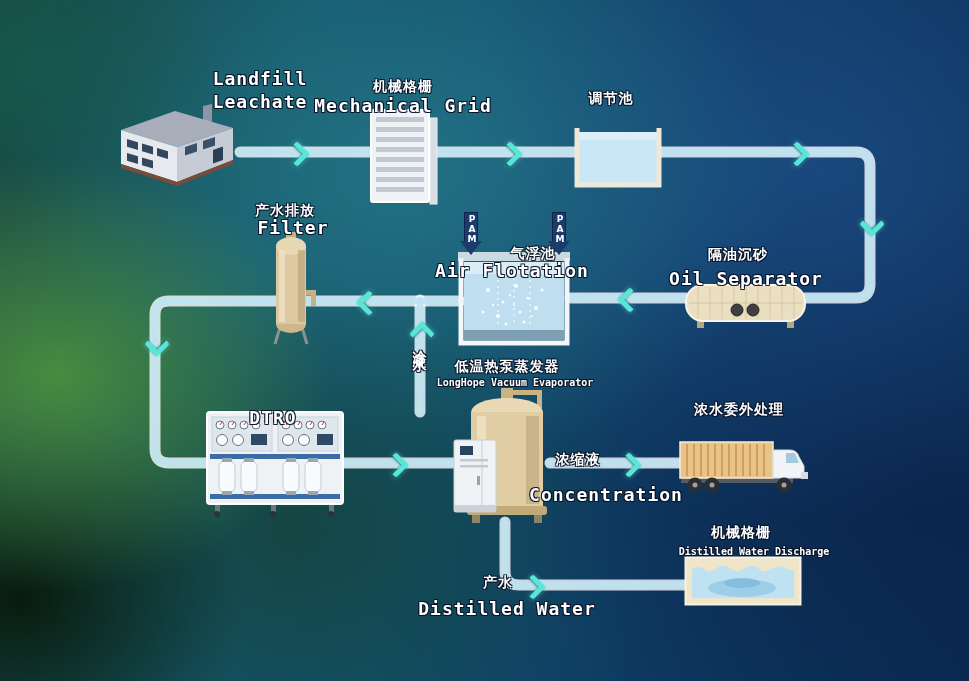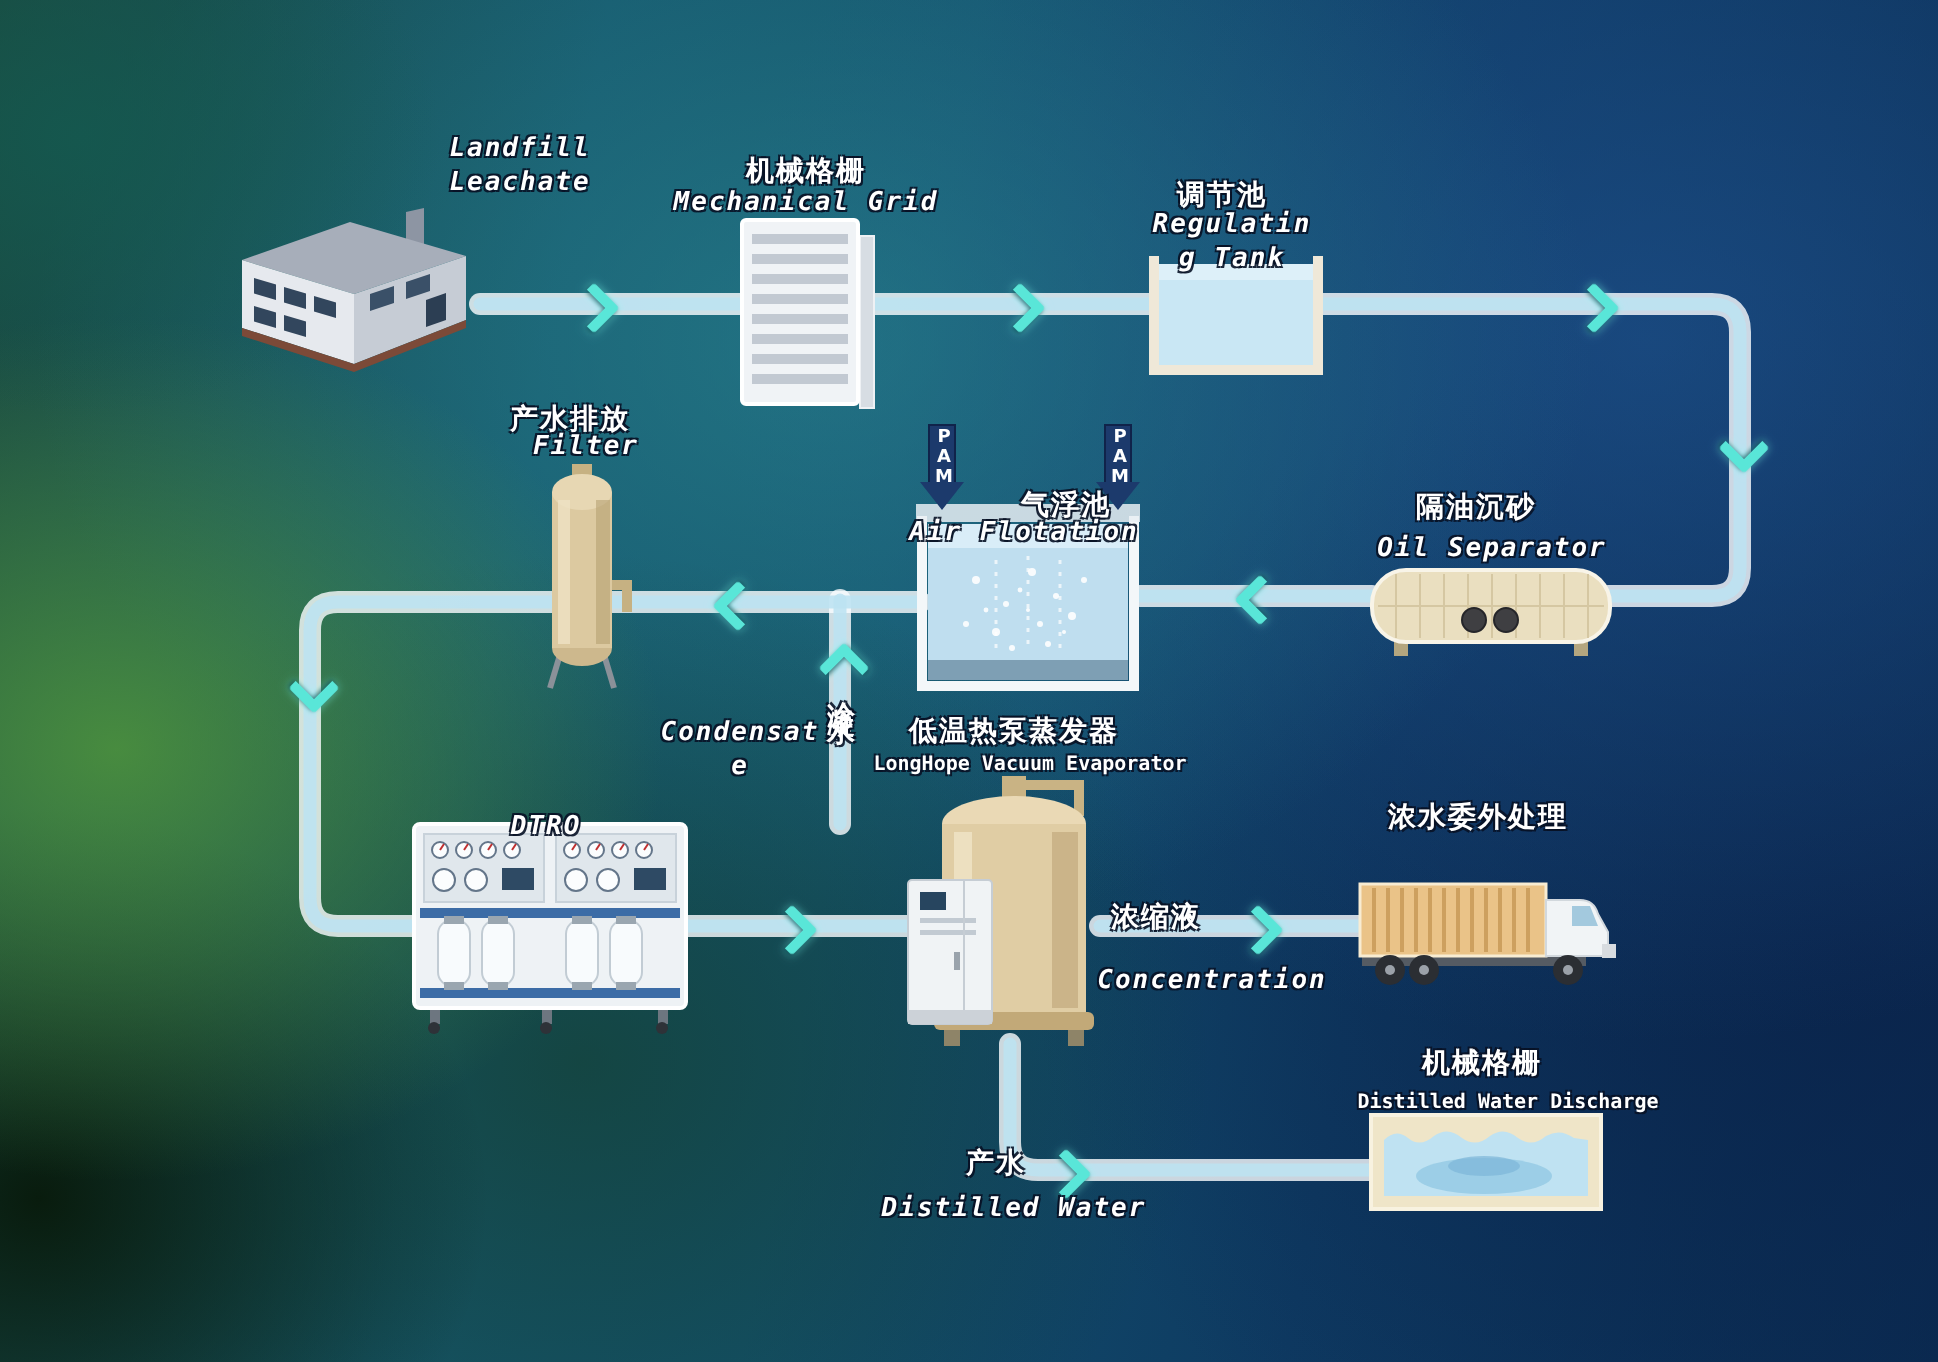--- a/index.html
+++ b/index.html
@@ -30,21 +30,21 @@
   .chev.left::before { transform:rotate(225deg); }
   .chev.up::before   { transform:rotate(-45deg); }
 
   .lbl {
     position:absolute; z-index:4; color:#fff; font-weight:bold; text-align:center;
     white-space:pre-line; transform:translateX(-50%); line-height:1.3;
     text-shadow:1px 1px 0 rgba(8,18,38,.9), -1px 1px 0 rgba(8,18,38,.9),
                 1px -1px 0 rgba(8,18,38,.9), -1px -1px 0 rgba(8,18,38,.9);
   }
   .zh    { font-size:14px; letter-spacing:1px; }
-  .en    { font-family:"DejaVu Sans Mono",monospace; font-size:13px; letter-spacing:1px;font-style:italic; }
+  .en    { font-family:"DejaVu Sans Mono",monospace; font-size:18px; letter-spacing:1px; }
   .en-sm { font-family:"DejaVu Sans Mono",monospace; font-size:10px; letter-spacing:0; }
   .wrap  { width:82px; word-break:break-all; white-space:normal; }
   .vlbl {
     position:absolute; z-index:4; color:#fff; font-weight:bold; font-size:14px;
     writing-mode:vertical-rl; text-orientation:upright; letter-spacing:4px;
     text-shadow:1px 1px 0 rgba(8,18,38,.9), -1px 1px 0 rgba(8,18,38,.9),
                 1px -1px 0 rgba(8,18,38,.9), -1px -1px 0 rgba(8,18,38,.9);
   }
   .pam { position:absolute; width:22px; height:46px; z-index:3; }
   .pam-stem{ position:absolute; left:4px; top:0; width:14px; height:30px;
@@ -312,42 +312,40 @@
   <div class="chev right" style="left:615px; top:451px"></div>
   <div class="chev right" style="left:519px; top:573px"></div>
 
   <div class="lbl en" style="left:260px; top:67px">Landfill
 Leachate</div>
 
   <div class="lbl zh" style="left:403px; top:77px">机械格栅</div>
   <div class="lbl en" style="left:403px; top:94px">Mechanical Grid</div>
 
   <div class="lbl zh" style="left:611px; top:89px">调节池</div>
-  <div class="lbl en wrap" style="left:616px; top:105px">Regulating Tank</div>
 
   <div class="lbl zh" style="left:738px; top:245px">隔油沉砂</div>
   <div class="lbl en" style="left:746px; top:267px">Oil Separator</div>
 
   <div class="lbl zh" style="left:533px; top:244px">气浮池</div>
   <div class="lbl en" style="left:512px; top:259px">Air Flotation</div>
 
   <div class="lbl zh" style="left:285px; top:201px">产水排放</div>
   <div class="lbl en" style="left:293px; top:216px">Filter</div>
 
   <div class="lbl en" style="left:273px; top:406px">DTRO</div>
 
   <div class="lbl zh" style="left:507px; top:357px">低温热泵蒸发器</div>
   <div class="lbl en-sm" style="left:515px; top:376px">LongHope Vacuum Evaporator</div>
 
   <div class="lbl zh" style="left:739px; top:400px">浓水委外处理</div>
 
   <div class="lbl zh" style="left:741px; top:523px">机械格栅</div>
   <div class="lbl en-sm" style="left:754px; top:545px">Distilled Water Discharge</div>
 
-  <div class="lbl en wrap" style="left:370px; top:359px">Condensate</div>
   <div class="vlbl" style="left:411px; top:339px">冷凝水</div>
 
   <div class="lbl zh" style="left:578px; top:450px">浓缩液</div>
   <div class="lbl en" style="left:606px; top:483px">Concentration</div>
 
   <div class="lbl zh" style="left:498px; top:573px">产水</div>
   <div class="lbl en" style="left:507px; top:597px">Distilled Water</div>
 
 </div>
 

